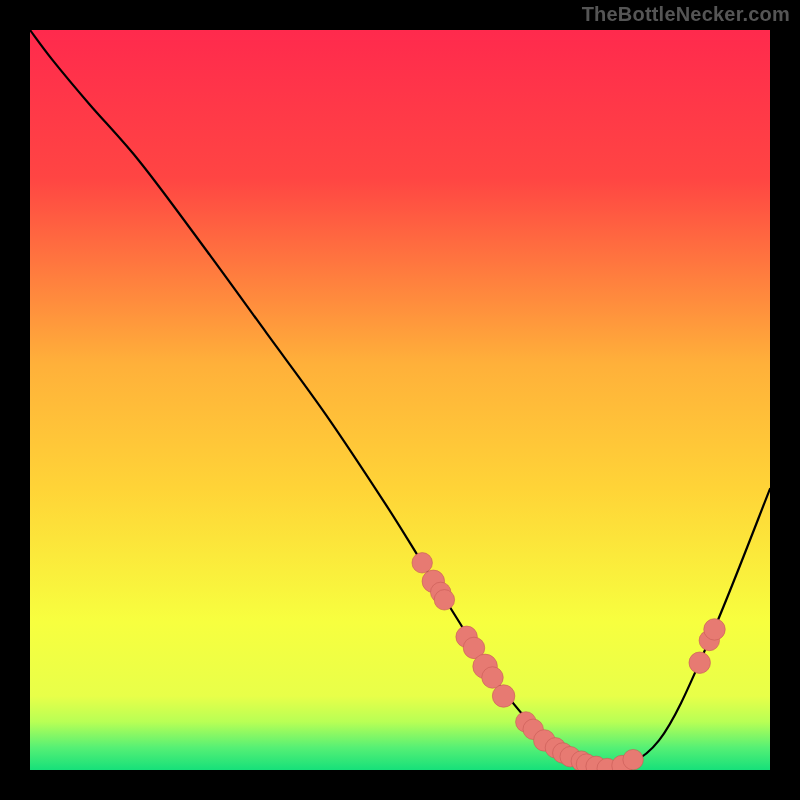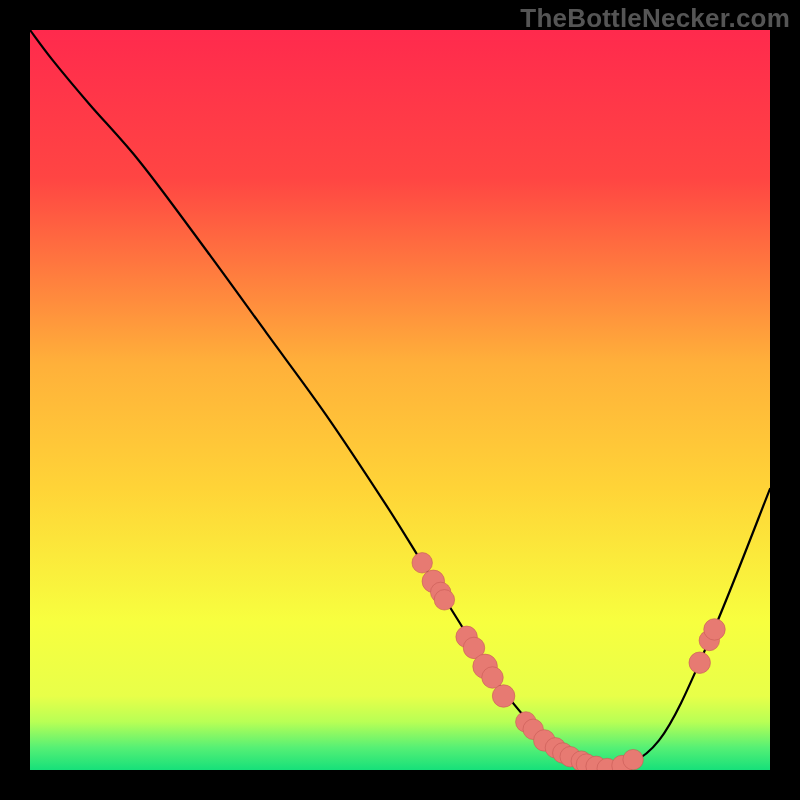--- a/index.html
+++ b/index.html
@@ -8,21 +8,21 @@
     position: relative;
     width: 800px;
     height: 800px;
     background: #000;
   }
   .attribution {
     position: absolute;
     top: 3px;
     right: 10px;
     font-family: Arial, Helvetica, sans-serif;
-    font-size: 26px;
+    font-size: 20px;
     font-weight: bold;
     color: #555;
     letter-spacing: 0.2px;
   }
   .plot {
     position: absolute;
     left: 30px;
     top: 30px;
     width: 740px;
     height: 740px;

